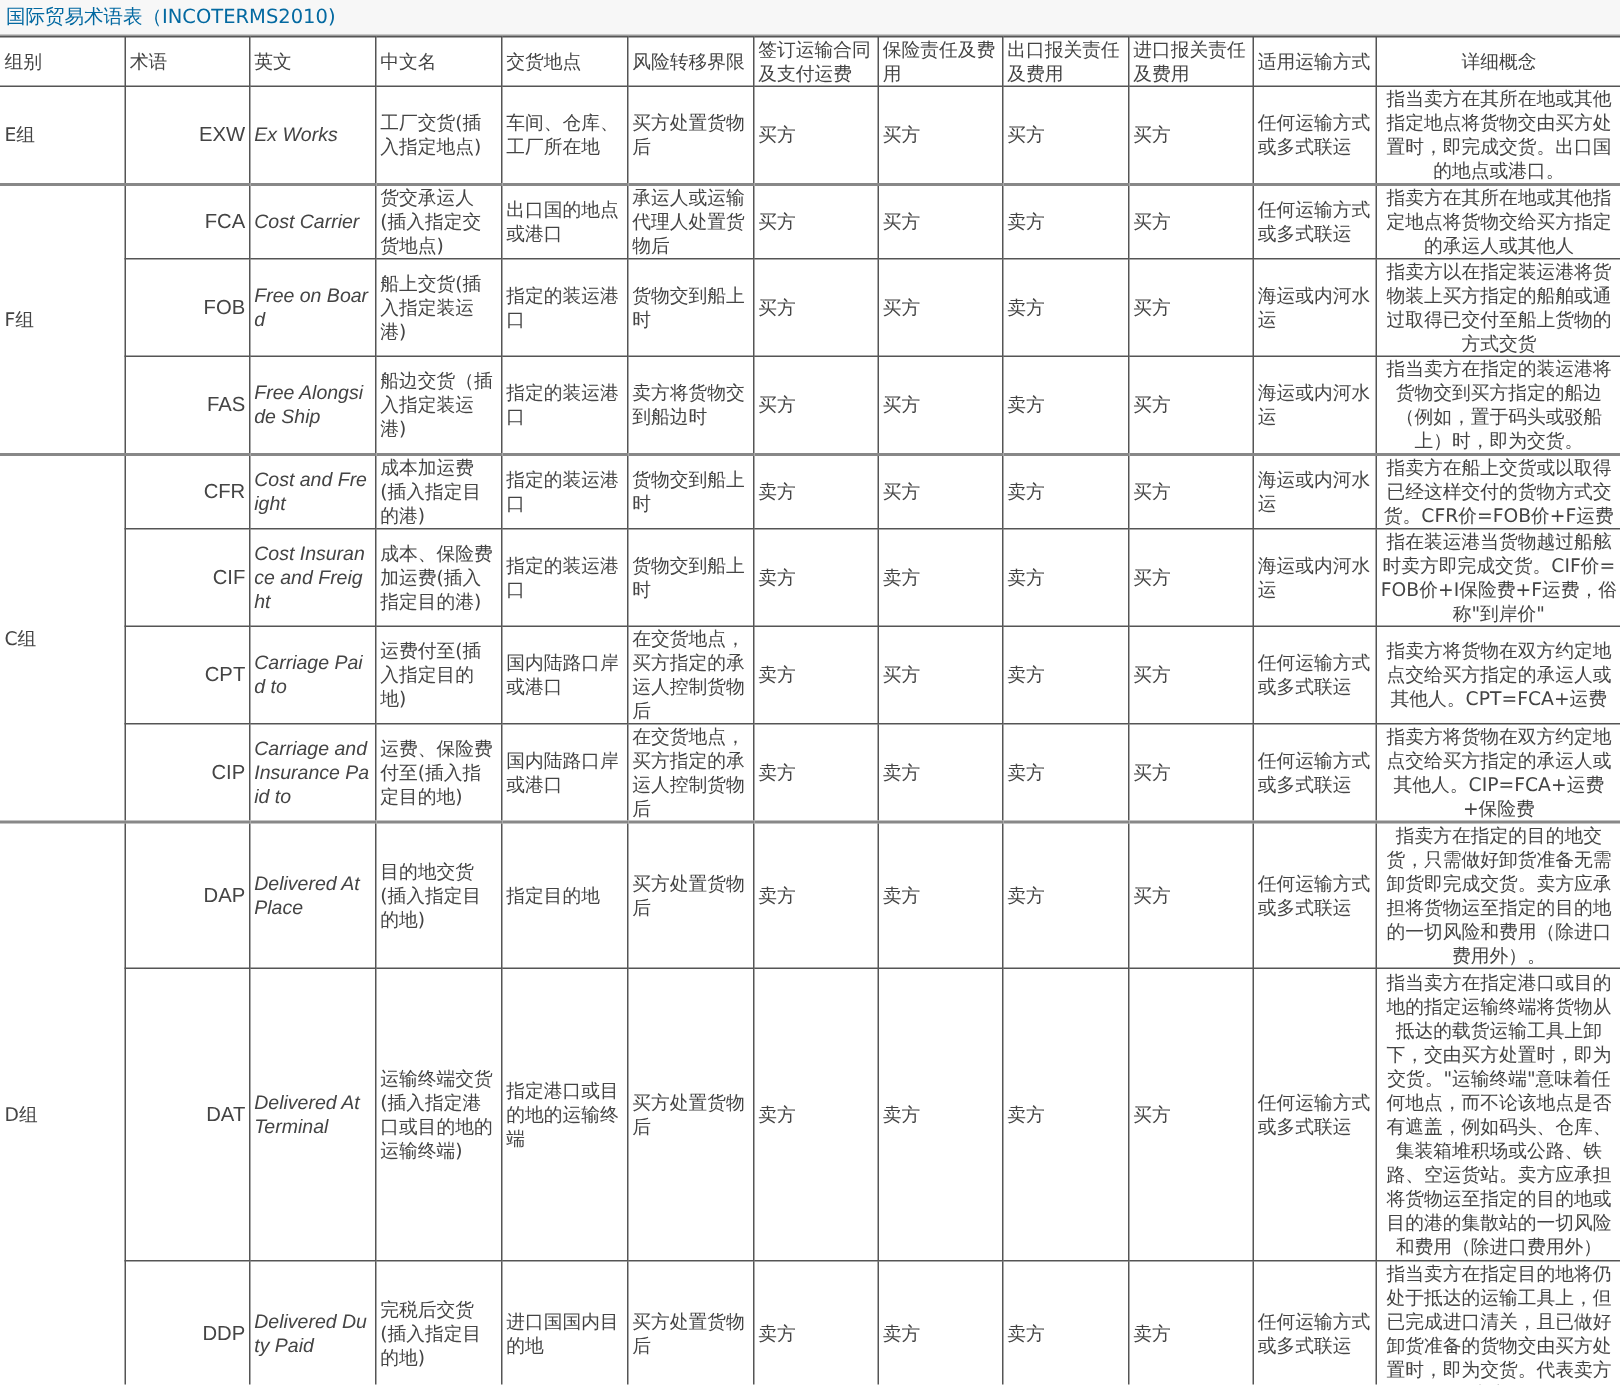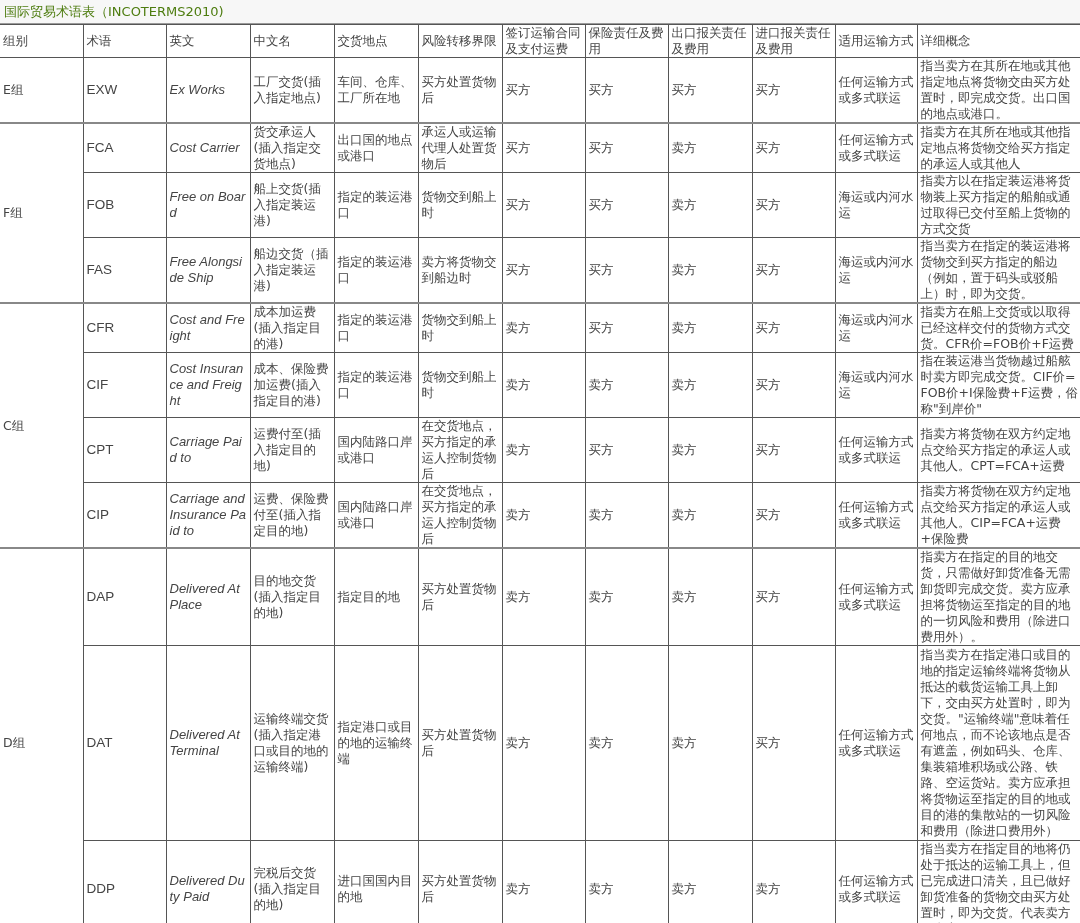--- a/index.html
+++ b/index.html
@@ -1,24 +1,24 @@
 <!DOCTYPE html>
 <html><head>
 <meta charset="utf-8">
 <style>
   html, body { margin: 0; padding: 0; background: #ffffff; }
   body { width: 1080px; height: 923px; overflow: hidden; font-family: "DejaVu Sans", "Liberation Sans", sans-serif; color: #333; }
-  .title-bar { height: 24px; line-height: 24px; padding-left: 4px; font-size: 13px; color: #4d7c0f; background: #f7f7f7; border-bottom: 1px solid #999; box-sizing: border-box; }
+  .title-bar { height: 24px; line-height: 24px; padding-left: 4px; font-size: 13px; color: #0369a1; background: #f7f7f7; border-bottom: 1px solid #999; box-sizing: border-box; }
   table { border-collapse: collapse; table-layout: fixed; width: 1080px; font-size: 12.5px; line-height: 16px; }
   td { border: 1px solid #555; vertical-align: middle; padding: 0 2px 0 3px; color: #444; overflow: hidden; word-break: break-all; }
   td.group { border-left: none; margin-left: 28px; }
-  td.concept { border-right: none; line-height: 16px; }
+  td.concept { border-right: none; line-height: 16px; text-align: center; }
   tr.header td { height: 30px; }
   td.en { font-family: "Liberation Sans", sans-serif; font-size: 13px; font-style: italic; }
-  td.term { font-family: "Liberation Sans", sans-serif; font-size: 13.5px; }
+  td.term { font-family: "Liberation Sans", sans-serif; font-size: 13.5px; text-align: right; }
   .thick-top td { border-top: 2px solid #888; }
 </style>
 </head>
 <body>
 
 <div class="title-bar">国际贸易术语表（INCOTERMS2010)</div>
 
 <table>
   <colgroup>
     <col style="width:83px">

